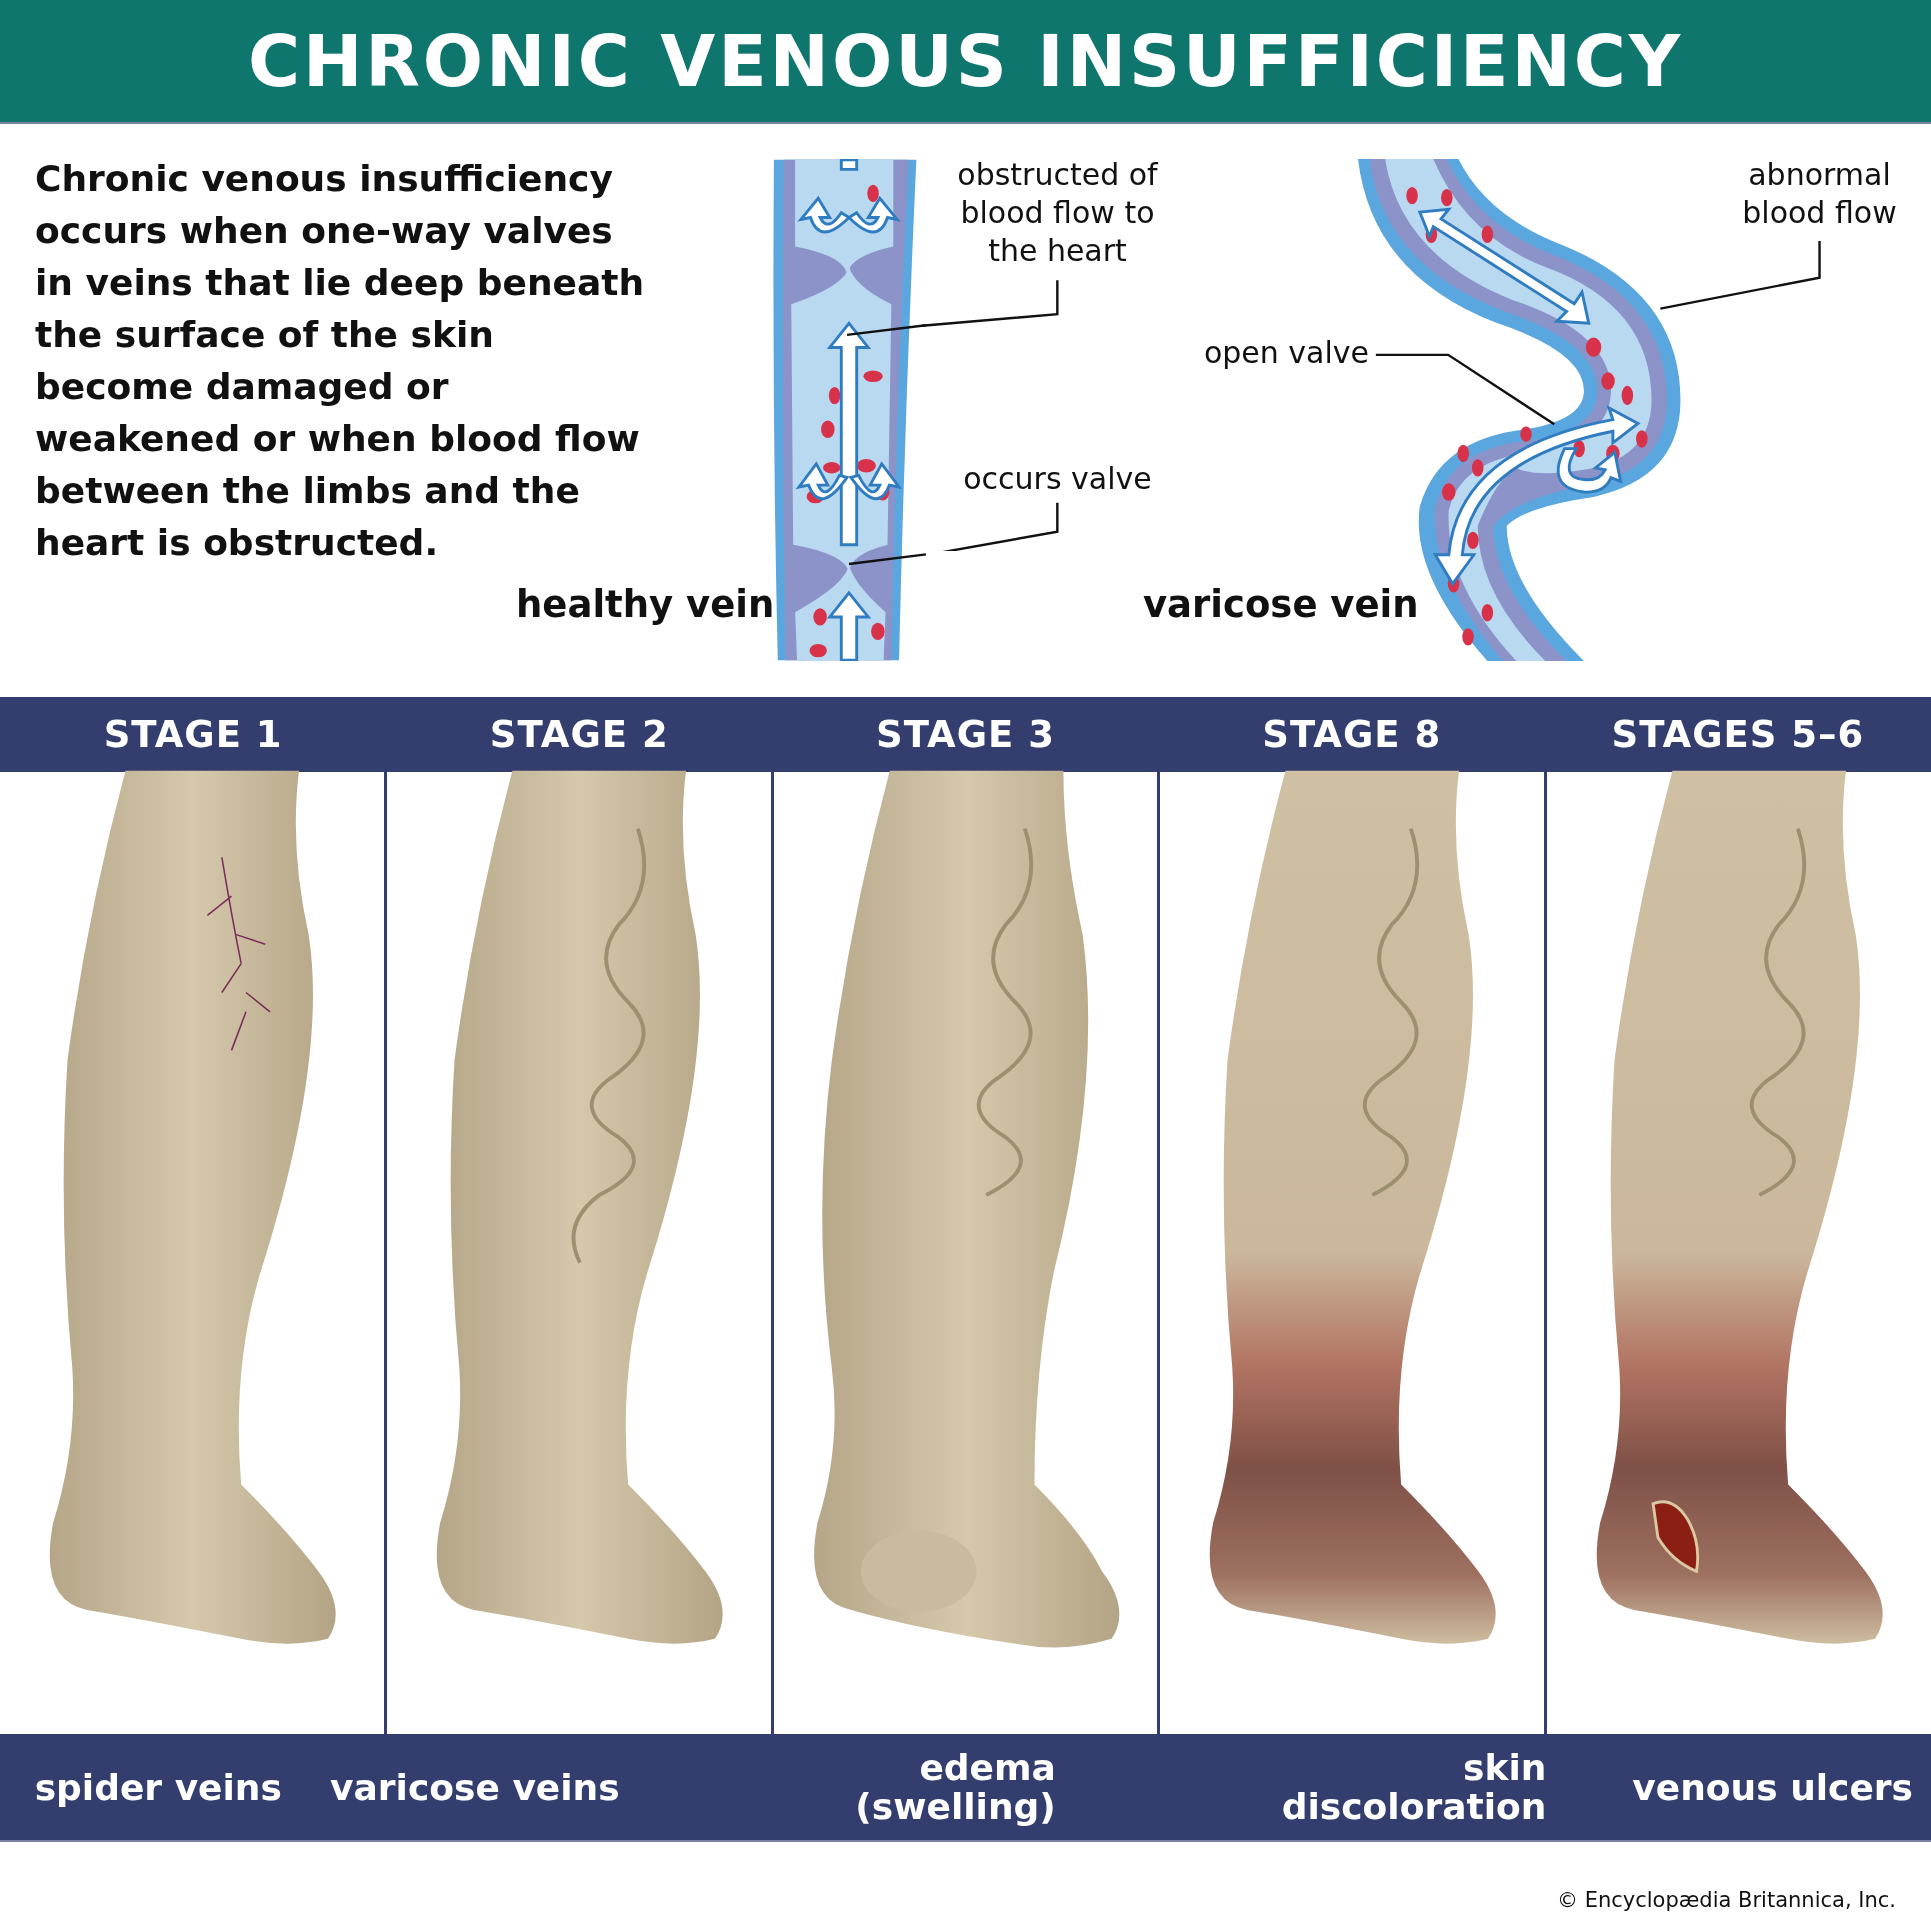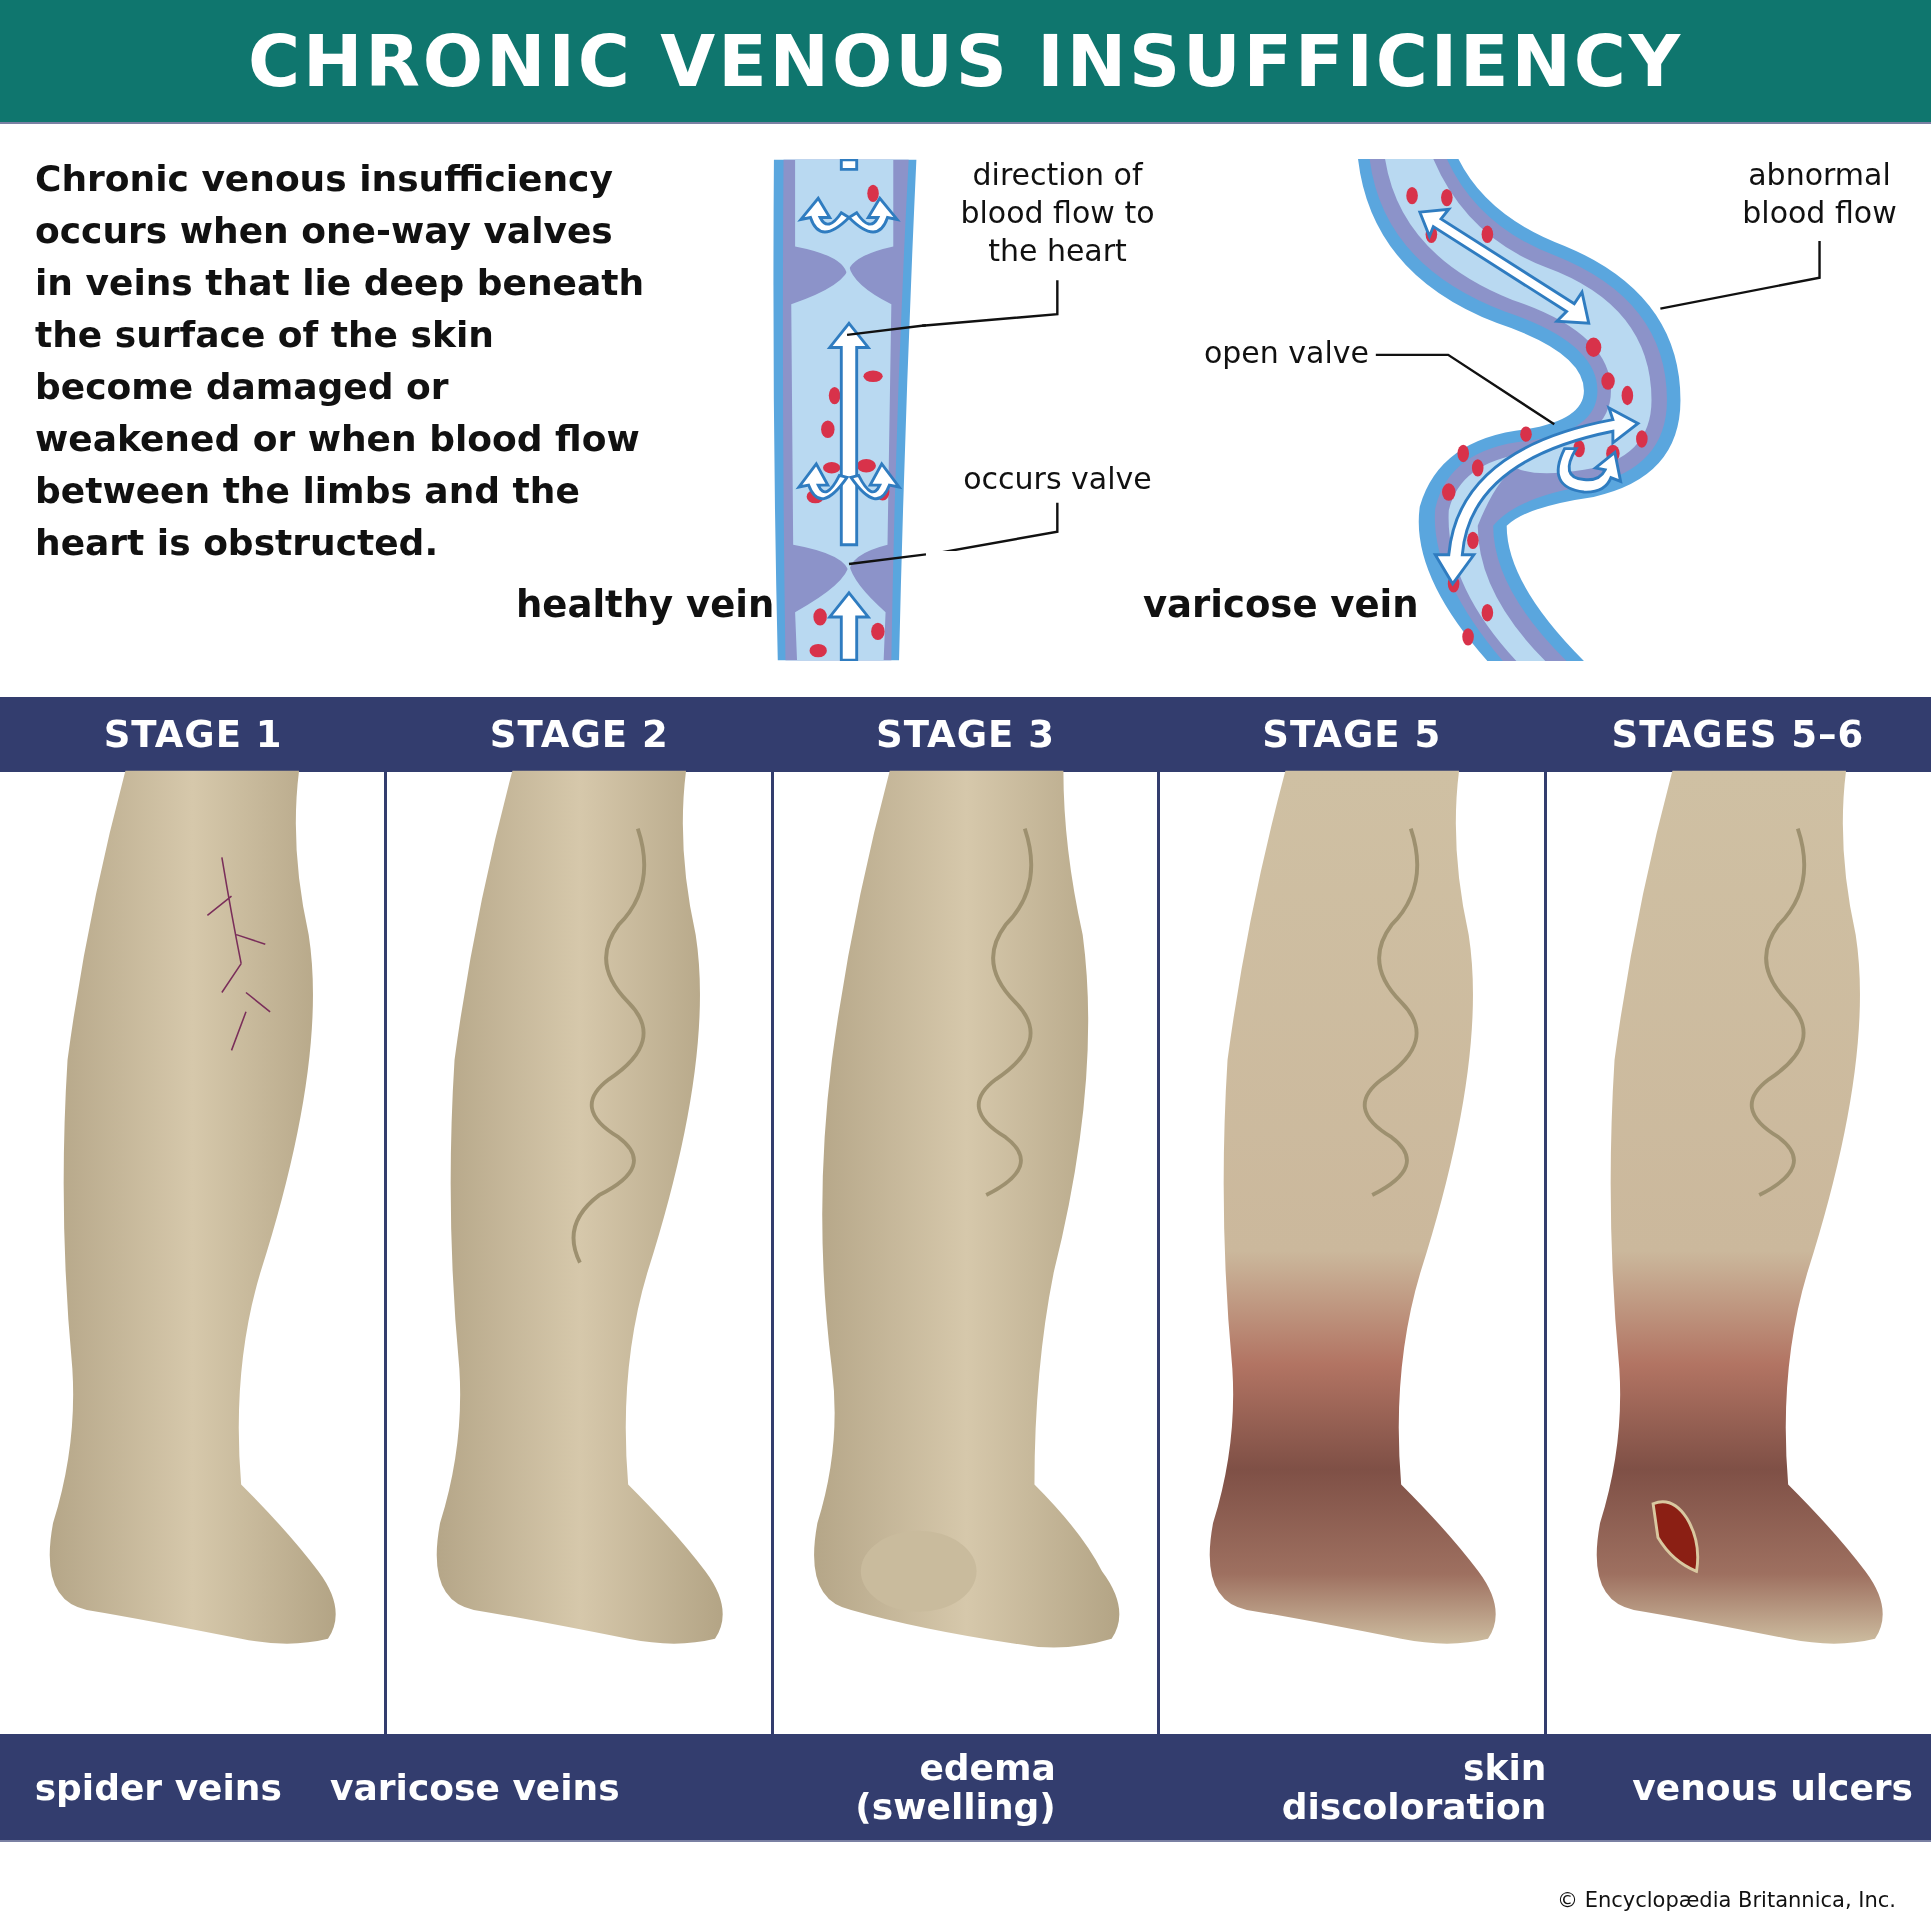--- a/index.html
+++ b/index.html
@@ -94,21 +94,21 @@
       <path d="M82,330 Q110,370 122,338 L132,340 L114,316 L102,338 L112,338 Q104,356 90,328Z"></path>
     </g>
     <line x1="78" y1="182" x2="160" y2="172" stroke="#111" stroke-width="2.5"></line>
     <line x1="80" y1="420" x2="160" y2="410" stroke="#111" stroke-width="2.5"></line>
   </svg>
 </div>
 <svg style="position:absolute; left:922px; top:261px;" width="145" height="290" viewBox="0 0 150 300">
   <polyline points="0,67 140,55 140,20" fill="none" stroke="#111" stroke-width="2.5"></polyline>
   <polyline points="0,305 140,280 140,250" fill="none" stroke="#111" stroke-width="2.5"></polyline>
 </svg>
-<div class="label" style="left:956px; top:156px; width:203px;">direction of blood flow to the heart</div>
+<div class="label" style="left:956px; top:156px; width:203px;">obstructed of blood flow to the heart</div>
 <div class="label" style="left:956px; top:460px; width:203px;">occurs valve</div>
 <div class="caption" style="left:516px; top:583px;">healthy vein</div>
 
 <div class="diagram" style="left:1352px; top:159px;">
   <svg width="348" height="502" viewBox="0 0 360 520">
     <path d="M6,0 L110,0 Q140,60 220,90 Q340,140 340,250 Q340,330 250,350 Q180,360 160,380 Q160,440 240,520 L140,520 Q60,430 70,360 Q90,290 180,280 Q240,270 240,240 Q240,200 150,170 Q20,120 6,0Z" fill="#5aa6de"></path>
     <path d="M18,0 L98,0 Q130,70 210,100 Q326,146 326,250 Q326,320 246,338 Q170,350 146,380 Q146,445 222,520 L156,520 Q80,430 86,362 Q100,300 182,292 Q254,282 254,240 Q254,190 158,158 Q32,110 18,0Z" fill="#8c93c9"></path>
     <path d="M34,0 L84,0 Q118,80 200,112 Q310,152 310,250 Q310,310 240,322 Q190,330 170,320 Q150,330 130,380 Q130,450 200,520 L170,520 Q96,440 100,364 Q112,312 186,304 Q268,292 268,240 Q268,180 166,146 Q50,100 34,0Z" fill="#b9d9f1"></path>
     <g fill="#d8324a">
       <ellipse cx="62" cy="38" rx="6" ry="9"></ellipse>
@@ -142,21 +142,21 @@
   <polyline points="5,118 80,118 190,190" fill="none" stroke="#111" stroke-width="2.5"></polyline>
 </svg>
 <div class="label" style="left:1728px; top:156px; width:183px;">abnormal blood flow</div>
 <div class="label" style="left:1195px; top:334px; width:183px;">open valve</div>
 <div class="caption" style="left:1143px; top:583px;">varicose vein</div>
 
 <div class="stage-band">
   <div class="stage-head">STAGE 1</div>
   <div class="stage-head">STAGE 2</div>
   <div class="stage-head">STAGE 3</div>
-  <div class="stage-head">STAGE 5</div>
+  <div class="stage-head">STAGE 8</div>
   <div class="stage-head">STAGES 5–6</div>
 </div>
 
 <div class="legs">
   <div class="leg-cell">
     <svg width="382" height="964" viewBox="0 0 396 998">
       <defs>
         <linearGradient id="skin1" x1="0" x2="1">
             <stop offset="0" stop-color="#b5a688"></stop>
             <stop offset="0.5" stop-color="#d6c8ab"></stop>

